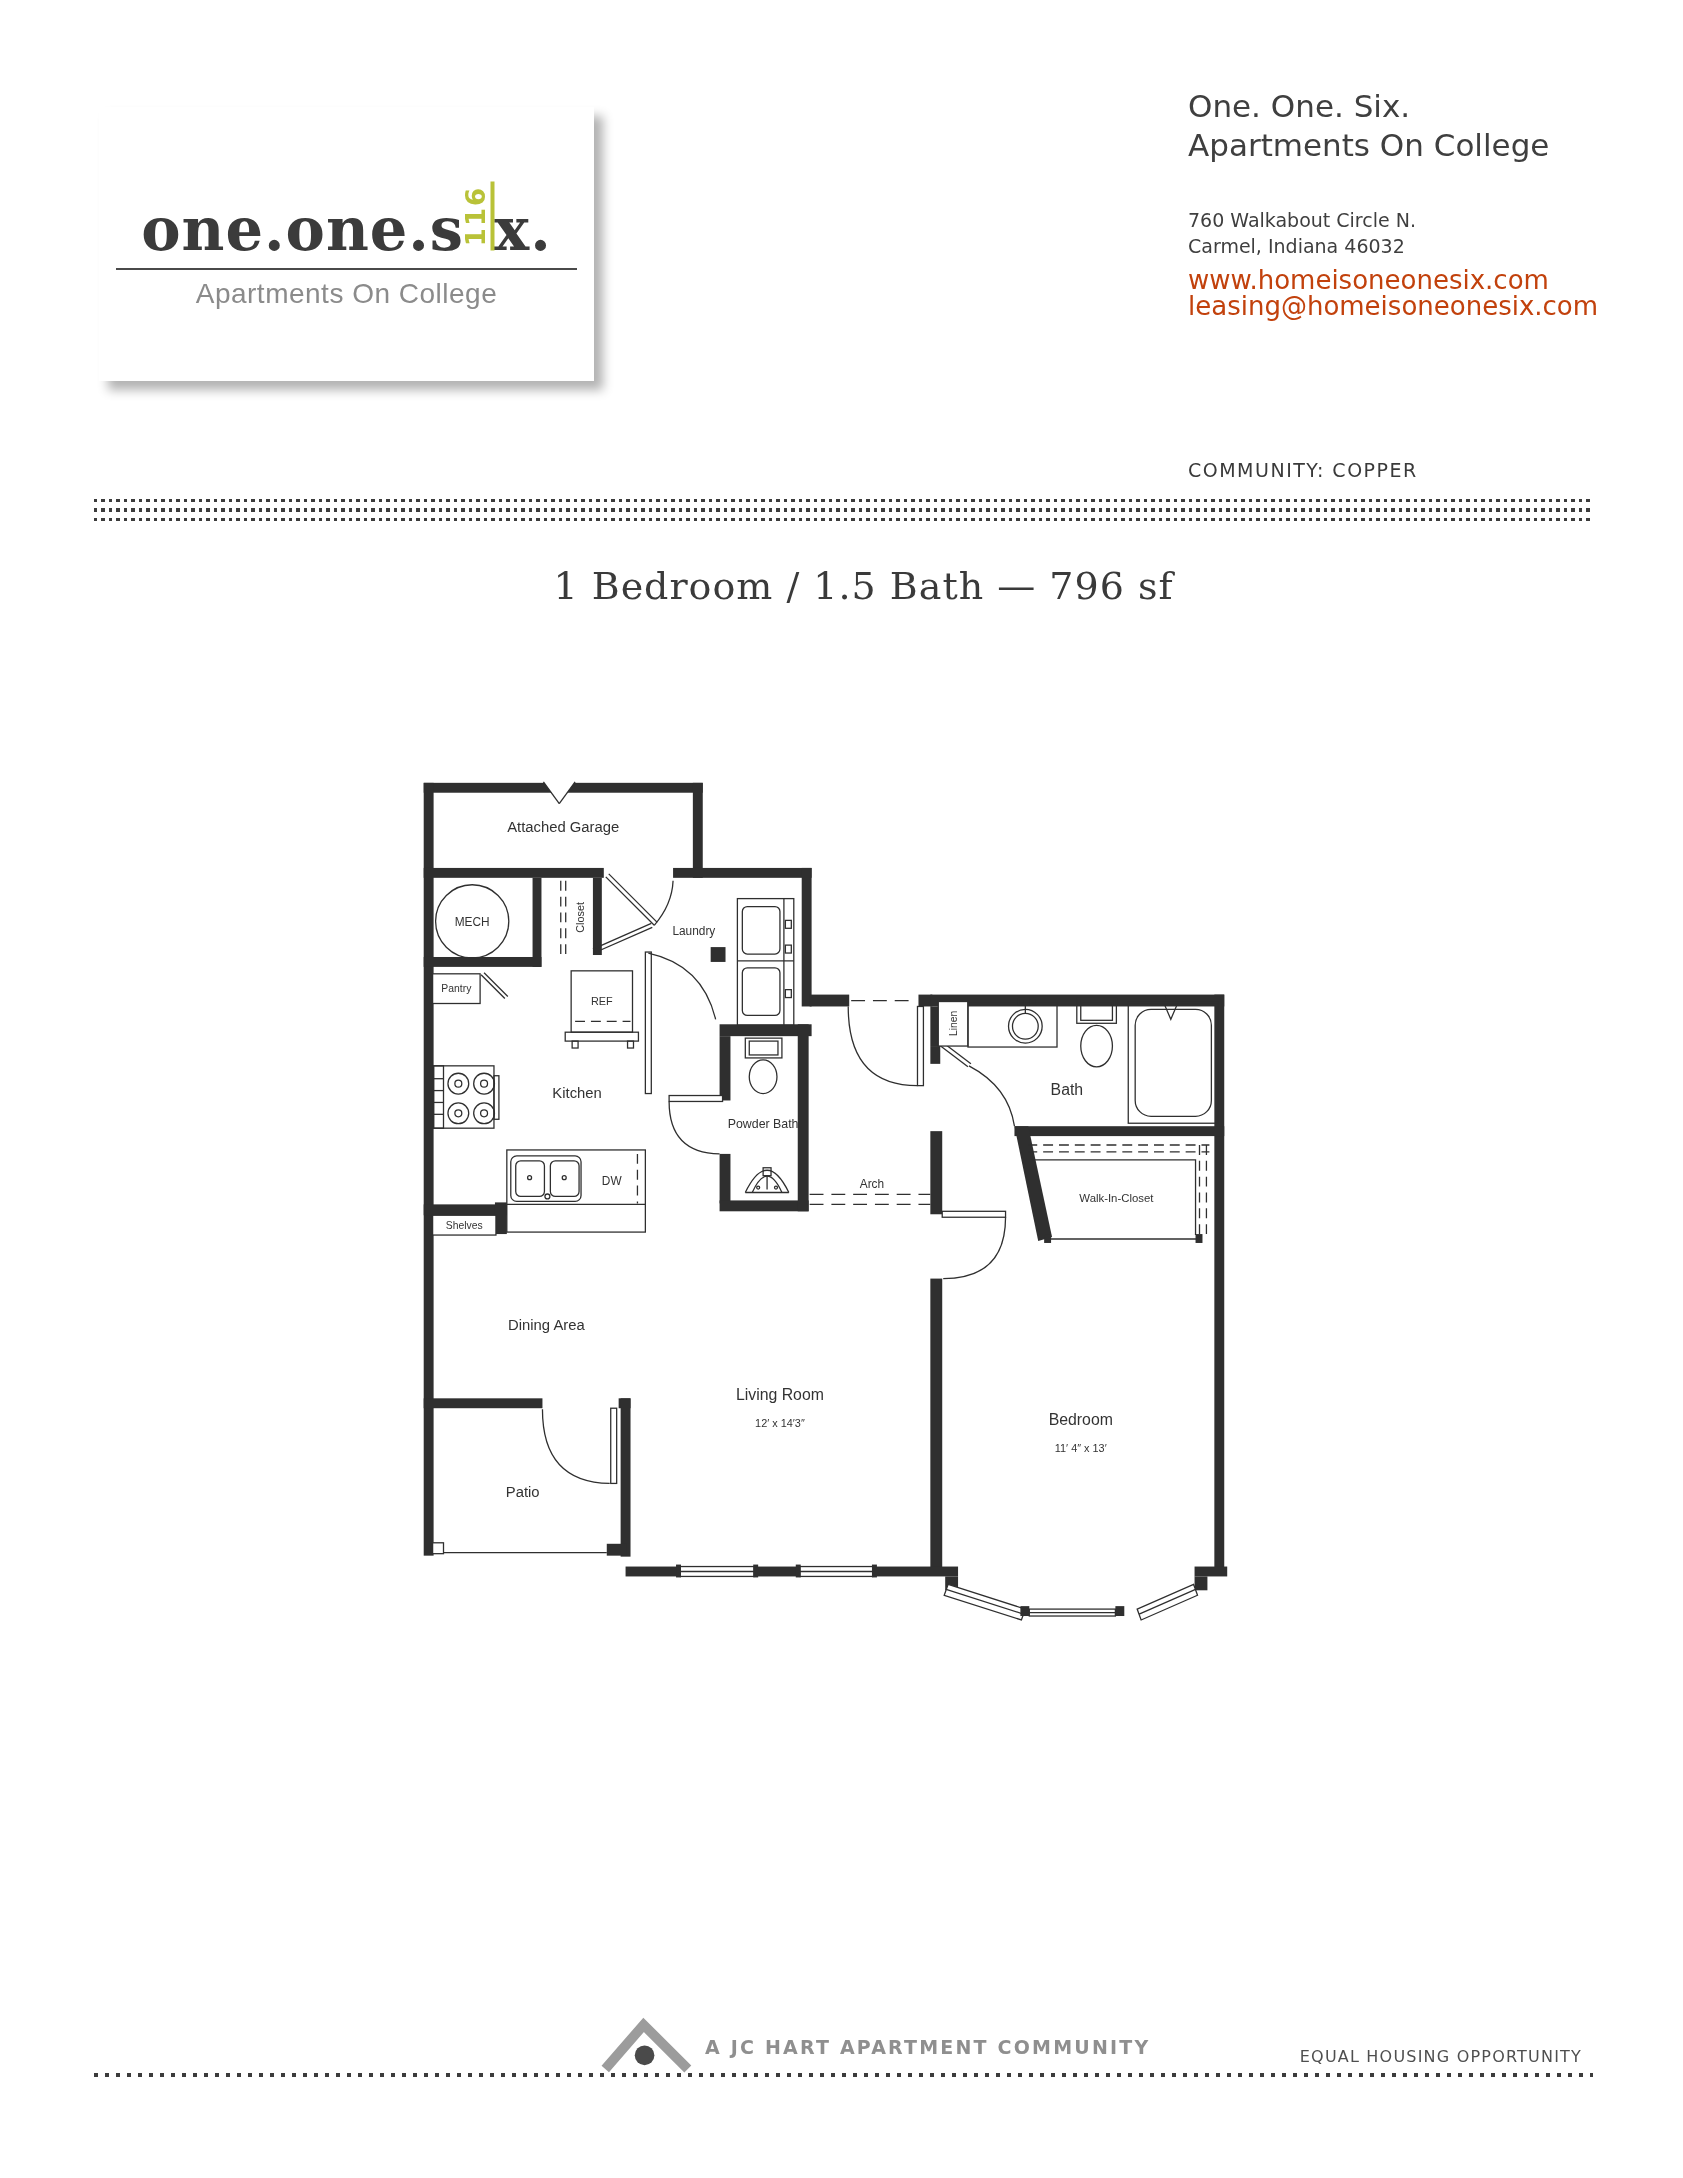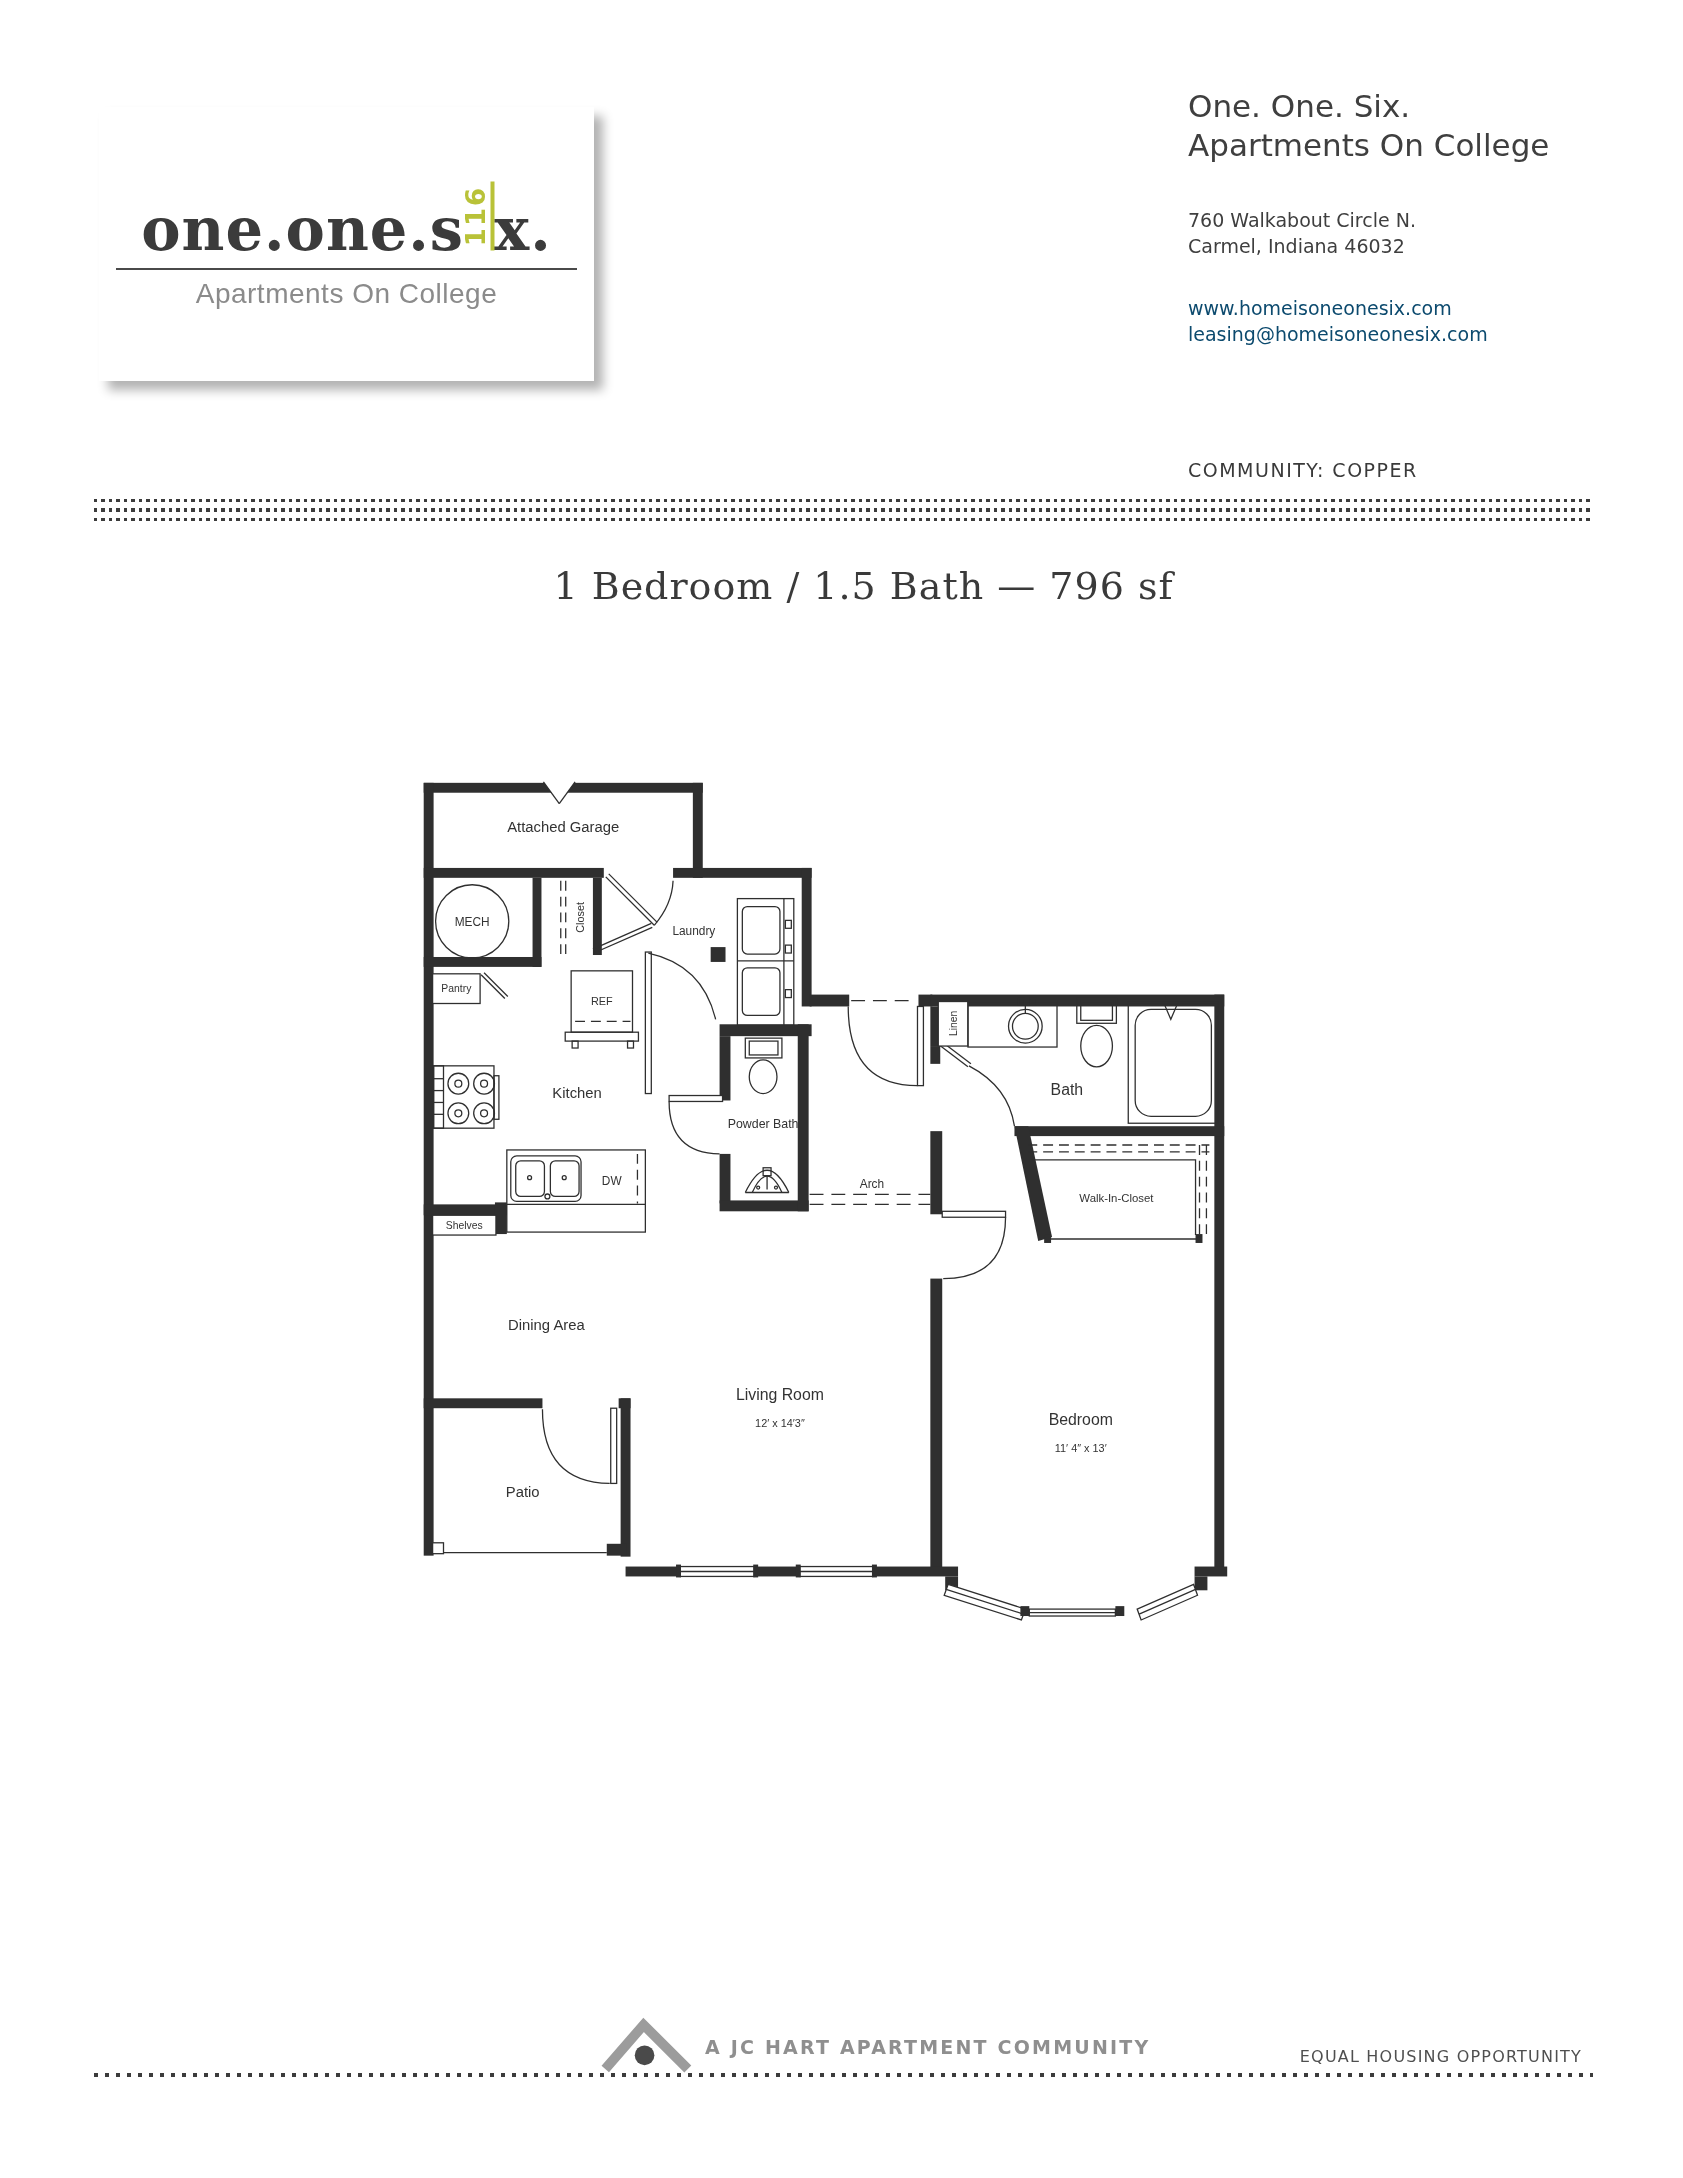--- a/index.html
+++ b/index.html
@@ -17,21 +17,21 @@
             font-family:"DejaVu Sans",sans-serif;font-weight:700;font-size:26px;letter-spacing:2px;
             color:#b9c238;border-bottom:4px solid #b9c238;line-height:30px;}
   .logo-rule{width:461px;height:0;border-top:2px solid #4a4a4a;margin:10px auto 0;}
   .logo-tagline{margin-top:8px;text-align:center;font-family:"Liberation Sans",sans-serif;
                 font-size:28px;color:#8b8b8b;letter-spacing:0.5px;}
 
   
   .contact{position:absolute;left:1188px;top:87px;}
   .contact-name{font-size:31px;line-height:39px;color:#3f3f3f;}
   .contact-address{margin-top:42px;font-size:19px;line-height:26px;color:#3f3f3f;}
-  .contact-links{margin-top:36px;font-size:19px;line-height:26px;color:#0c4a6e;}
+  .contact-links{margin-top:8px;font-size:26px;line-height:26px;color:#c2410c;}
   .floorplan-label{position:absolute;left:1188px;top:459px;font-size:19px;letter-spacing:1.5px;color:#3a3a3a;}
 
   
   .dots-band{position:absolute;left:94px;top:499px;width:1499px;}
   .dots-row{height:3.4px;margin-bottom:6.1px;
             background:repeating-linear-gradient(90deg,#3c3c3c 0,#3c3c3c 3.2px,transparent 3.2px,transparent 7.5px);}
   .dots-bottom{position:absolute;left:94px;top:2073px;width:1499px;height:4px;
             background:repeating-linear-gradient(90deg,#3c3c3c 0,#3c3c3c 3.6px,transparent 3.6px,transparent 11px);}
 
   

